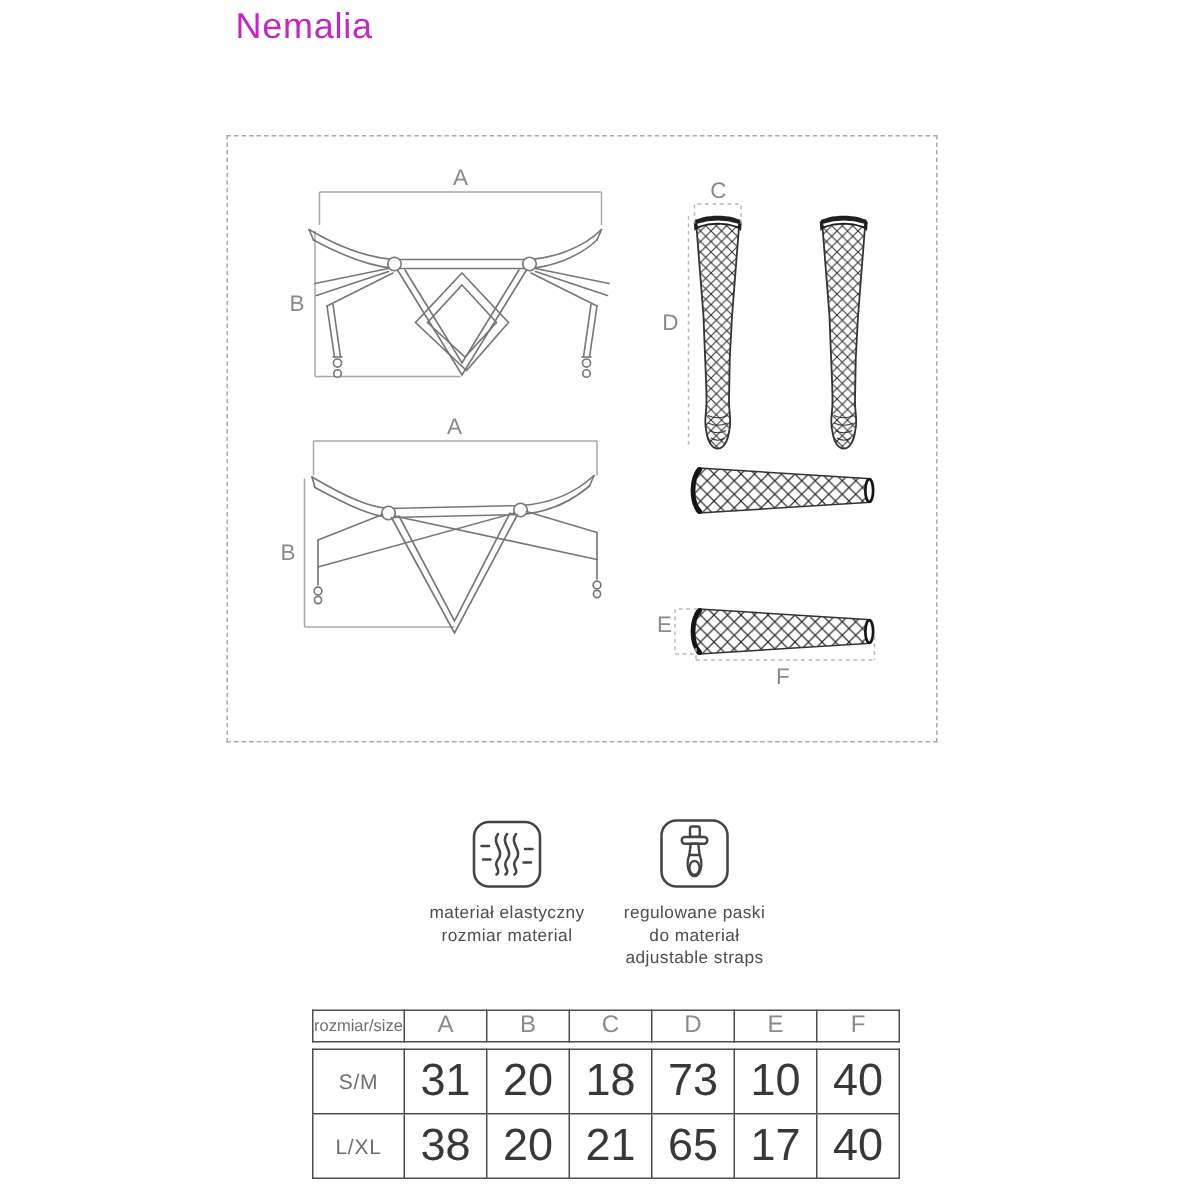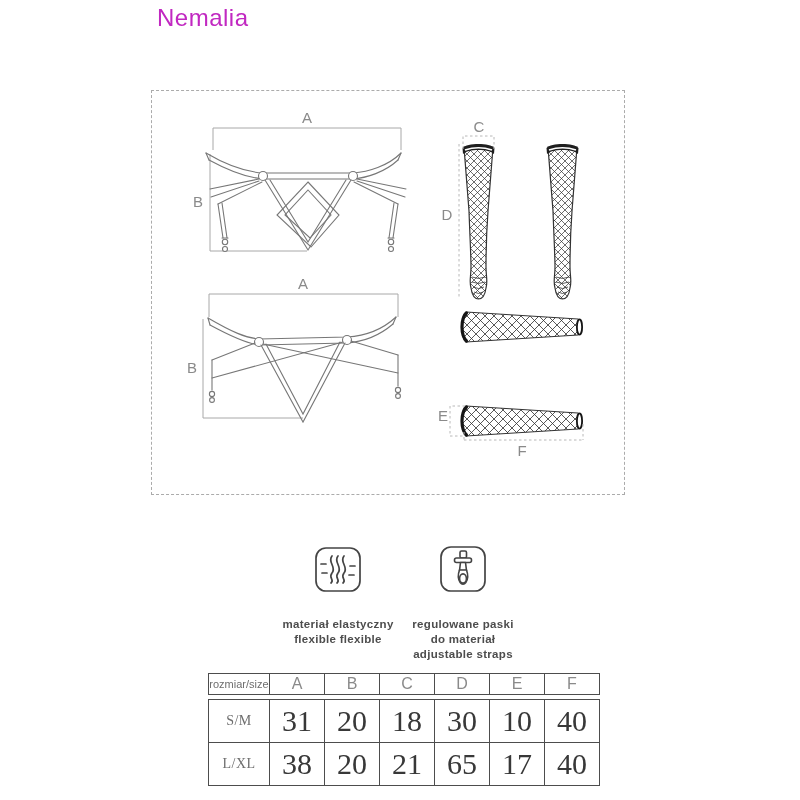--- a/index.html
+++ b/index.html
@@ -13,32 +13,32 @@
   }
   .spec-box{
     position:absolute;left:151px;top:90px;width:474px;height:405px;
     border:1px dashed #ababab;box-sizing:border-box;
   }
   .spec-box svg{display:block;}
   svg text{font-family:"Liberation Sans", sans-serif;font-size:15px;fill:#8a8a8a;}
   .feature{position:absolute;text-align:center;}
   .feature .icon{display:inline-block;}
   .feature .caption{
-    margin-top:20px;font-size:11.5px;font-weight:700;color:#4d4d4d;
+    margin-top:4px;font-size:11.5px;font-weight:400;color:#4d4d4d;
     line-height:15px;letter-spacing:.3px;white-space:nowrap;
   }
   .tbl{position:absolute;border-collapse:collapse;table-layout:fixed;padding-left:29px;}
   .tbl td{
     border:1px solid #4d4d4d;text-align:center;vertical-align:middle;
     padding:0;overflow:hidden;
   }
   .tbl-head{left:208px;top:673px;}
   .tbl-head td{height:20px;}
   .tbl-body{left:208px;top:699px;}
-  .tbl-body td{height:42px;font-family:Liberation Serif, serif;}
+  .tbl-body td{height:42px;}
   .col-label{width:60px;}
   .col-val{width:54px;}
   .hdr-size{font-size:11px;color:#6e6e6e;}
   .hdr-letter{font-size:16px;color:#8a8a8a;}
   .row-label{font-size:14px;color:#6e6e6e;letter-spacing:.5px;}
   .cell-num{font-size:30px;font-weight:400;color:#383838;}
 </style>
 </head>
 <body>
 
@@ -152,21 +152,21 @@
         <path d="M18,10 C13,16 23,21 18,27 C14,32 21,34 17,37"></path>
         <path d="M24,10 C19,16 29,21 24,27 C20,32 27,34 23,37"></path>
         <path d="M30,10 C25,16 35,21 30,27 C26,32 33,34 29,37"></path>
         <path d="M7,18 L12,18 M8,27 L13,27"></path>
         <path d="M36,20 L41,20 M35,29 L40,29"></path>
       </g>
     </svg>
   </span>
   <div class="caption">
       <div>materiał elastyczny</div>
-      <div>flexible flexible</div>
+      <div>rozmiar material</div>
     </div>
 </div>
 
 <div class="feature" style="left:383px;top:545px;width:160px;">
   <span class="icon">
     <svg width="48" height="48" viewBox="0 0 48 48">
       <rect x="2" y="2" width="44" height="44" rx="10" fill="none" stroke="#444" stroke-width="1.7"></rect>
       <g stroke="#444" stroke-width="1.6" fill="#ffffff" stroke-linejoin="round">
         <rect x="21" y="6" width="6.5" height="7" rx="1.5"></rect>
         <rect x="15.5" y="13" width="17" height="4.5" rx="2"></rect>
@@ -196,21 +196,21 @@
       </tr>
     </tbody>
 </table>
 <table class="tbl tbl-body">
   <tbody>
       <tr>
         <td class="col-label row-label">S/M</td>
         <td class="col-val cell-num">31</td>
         <td class="col-val cell-num">20</td>
         <td class="col-val cell-num">18</td>
-        <td class="col-val cell-num">30</td>
+        <td class="col-val cell-num">73</td>
         <td class="col-val cell-num">10</td>
         <td class="col-val cell-num">40</td>
       </tr>
       <tr>
         <td class="col-label row-label">L/XL</td>
         <td class="col-val cell-num">38</td>
         <td class="col-val cell-num">20</td>
         <td class="col-val cell-num">21</td>
         <td class="col-val cell-num">65</td>
         <td class="col-val cell-num">17</td>

